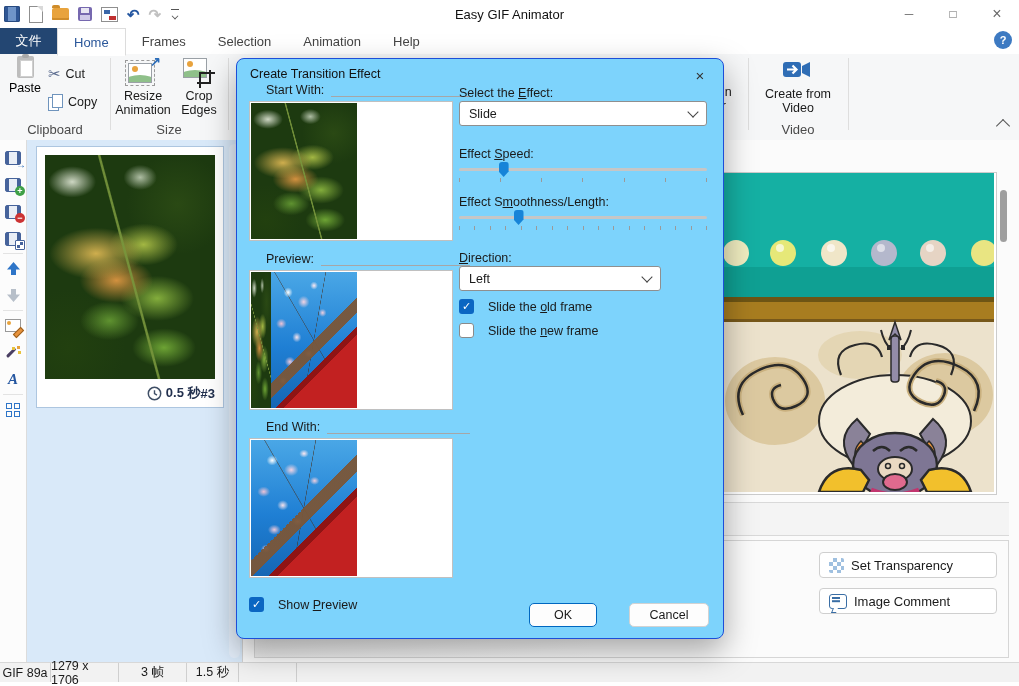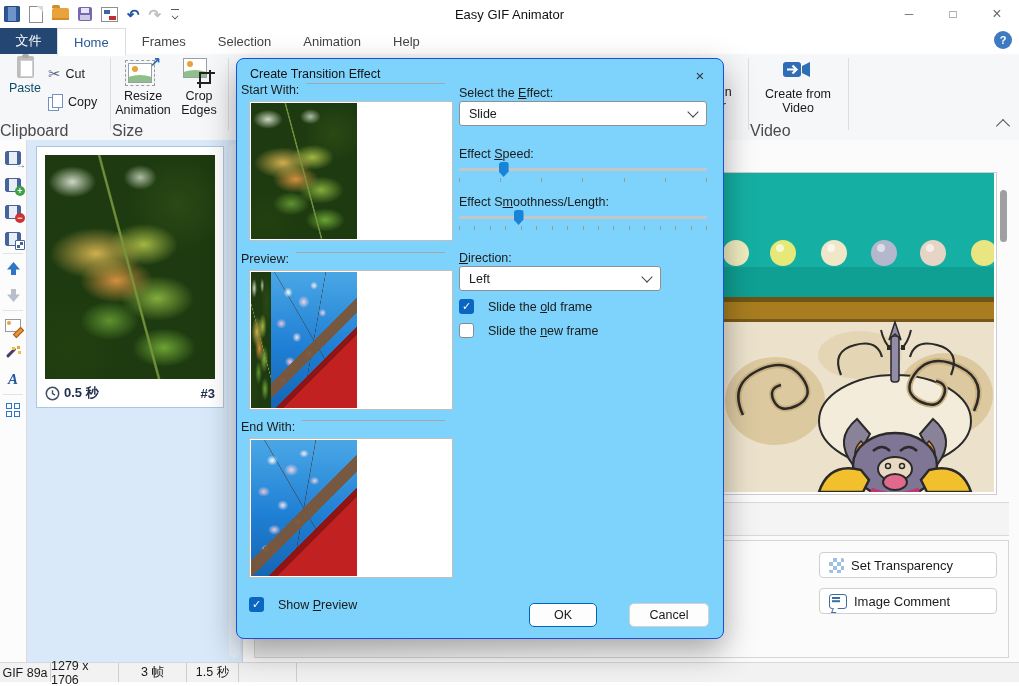--- a/index.html
+++ b/index.html
@@ -35,25 +35,25 @@
   
   .tabrow{left:0;top:28px;width:1019px;height:26px;background:#fff;border-bottom:1px solid #dcdcdc;display:flex}
   .tab-file{width:57px;height:26px;color:#fff;font-size:13px}
   .tab{height:26px;padding:0 16px;font-size:13px;color:#444;display:flex;align-items:center}
   .tab.sel{background:#fff;border:1px solid #dcdcdc;border-bottom:1px solid #fff;color:#2b579a;position:relative;z-index:2;margin-bottom:-1px}
   .helpbtn{right:7px;top:31px;width:18px;height:18px;border-radius:50%;background:#3d7ac2;color:#fff;font-weight:bold;font-size:11px}
 
   
   .ribbon{left:0;top:54px;width:1019px;height:86px;background:#f6f7f8;border-bottom:1px solid #d9d9d9}
   .rsep{position:absolute;top:4px;width:1px;height:72px;background:#dedede}
-  .grouplabel{position:absolute;top:68px;font-size:16px;color:#4a4a4a;text-align:left}
+  .grouplabel{position:absolute;top:68px;font-size:13px;color:#4a4a4a;text-align:center}
   .bigbtn{position:absolute;top:2px;display:flex;flex-direction:column;align-items:center;gap:3px}
   .bigbtn .lbl{font-size:12.5px;line-height:1.15;text-align:center}
   .smallbtn{position:absolute;display:flex;align-items:center;gap:5px;font-size:12.5px}
-  .disabled{color:#0c4a6e}
+  .disabled{color:#000000}
   .clipico{width:17px;height:22px;background:#bdbdbd;border-radius:2px;position:relative}
   .clipico::before{content:"";position:absolute;left:3px;top:4px;width:11px;height:15px;background:#fff;border:1px solid #cfcfcf}
   .clipico::after{content:"";position:absolute;left:5px;top:-2px;width:7px;height:4px;background:#a9a9a9;border-radius:2px}
   .glyph-cut{font-size:15px;color:#5b6c8f;line-height:1}
   .copyico{width:15px;height:16px;position:relative}
   .copyico::before,.copyico::after{content:"";position:absolute;width:9px;height:12px;background:#fff;border:1px solid #6f94bd}
   .copyico::before{left:0;top:3px}.copyico::after{left:4px;top:0}
   .picbase{width:22px;height:18px;background:#fff;border:1px solid #9aa0a6;position:relative;overflow:hidden}
   .picbase::before{content:"";position:absolute;left:3px;top:2px;width:6px;height:6px;border-radius:50%;background:#e8a33d}
   .picbase::after{content:"";position:absolute;left:-3px;bottom:-4px;width:28px;height:11px;background:#8fc08a;border-radius:50% 50% 0 0}
@@ -87,21 +87,21 @@
   .wand::before{content:"";position:absolute;left:1px;bottom:1px;width:12px;height:3px;background:#4a3f63;border-radius:2px;transform:rotate(-45deg);transform-origin:left bottom}
   .wand::after{content:"";position:absolute;right:0;top:0;width:3px;height:3px;background:#e8a33d;box-shadow:-5px 1px 0 #e8c23d,1px 5px 0 #e8c23d}
   .glyph-a{font-family:"Liberation Serif",serif;font-style:italic;font-weight:bold;color:#2456a0;font-size:15px;line-height:1}
   .gridico{display:grid;grid-template-columns:6px 6px;gap:2px}
   .gridico span{width:6px;height:6px;border:1.6px solid #2e75c8;box-sizing:border-box}
 
   
   .framepanel{left:27px;top:140px;width:215px;height:522px;background:#d9e9f9}
   .framecard{position:absolute;left:9px;top:6px;width:188px;height:262px;background:#fff;border:1px solid #adc6e0;box-sizing:border-box}
   .framecard .thumb{position:absolute;left:8px;top:8px;width:170px;height:224px}
-  .framecap{position:absolute;left:8px;right:8px;bottom:4px;height:20px;display:flex;align-items:center;justify-content:space-between;color:#22304e;font-weight:600;font-size:13px}
+  .framecap{position:absolute;left:8px;right:8px;bottom:4px;height:20px;display:flex;align-items:center;justify-content:flex-end;color:#22304e;font-weight:600;font-size:13px}
   .fscroll{position:absolute;right:2px;top:4px;width:11px;height:514px;background:#e4eefa;border-radius:6px}
 
   
   .canvas{left:242px;top:140px;width:777px;height:522px;background:#fbfbfb;border-left:1px solid #d4d4d4;box-sizing:border-box}
   .artframe{position:absolute;left:479px;top:32px;width:273px;height:321px;border:1px solid #cccccc;background:#fff}
   .vscroll{position:absolute;left:757px;top:50px;width:7px;height:52px;background:#9f9f9f;border-radius:4px}
   .midstrip{position:absolute;left:0;top:362px;width:766px;height:32px;background:#f4f4f4;border-top:1px solid #d9d9d9;border-bottom:1px solid #d9d9d9}
   .bottombox{position:absolute;left:11px;top:400px;width:755px;height:118px;border:1px solid #d6d6d6;background:linear-gradient(90deg,#ededed,#fbfbfb 45%);box-sizing:border-box}
   .panelbtn{position:absolute;width:178px;height:26px;background:#fff;border:1px solid #cfcfcf;border-radius:4px;display:flex;align-items:center;gap:7px;padding:0 9px;box-sizing:border-box;font-size:13px}
   .checkerico{width:15px;height:15px;background:conic-gradient(#9fc0e0 0 25%,#fff 0 50%,#9fc0e0 0 75%,#fff 0);background-size:8px 8px;border-radius:2px}
@@ -141,21 +141,21 @@
     radial-gradient(6% 4% at 14% 80%, #f0cede, transparent 75%),
     linear-gradient(100deg, transparent 49.4%, rgba(70,52,38,.6) 49.7% 50%, transparent 50.3%),
     linear-gradient(60deg, transparent 49.4%, rgba(70,52,38,.5) 49.7% 50%, transparent 50.3%),
     linear-gradient(180deg,#4aa7e6,#1f7fd4 55%,#1566b4)}
 
   
   .dialog{left:236px;top:58px;width:486px;height:579px;background:#7dd3fc;border:1px solid #1d4ed8;border-radius:8px;
           box-shadow:0 12px 32px rgba(0,0,0,.35);z-index:50}
   .dlg-title{position:absolute;left:13px;top:8px;font-size:12.5px;color:#111}
   .dlg-close{position:absolute;right:8px;top:4px;width:30px;height:24px;font-size:15px;color:#333}
-  .sechdr{position:absolute;left:4px;width:204px;display:flex;align-items:flex-start}
+  .sechdr{position:absolute;left:29px;width:204px;display:flex;align-items:flex-end}
   .sechdr .line{flex:1;height:1px;background:#a6a6a6;margin-left:7px}
   .pbox{position:absolute;left:12px;width:204px;height:140px;background:#fff;border:1px solid #c0c0c0;box-sizing:border-box}
   .pimg{position:absolute;left:1px;top:1px;height:136px}
   .rlbl{position:absolute;left:222px;font-size:12.5px}
   .mn{text-decoration:underline}
   .combo{position:absolute;left:222px;height:25px;background:#fff;border:1px solid #8f8f8f;border-radius:3px;display:flex;align-items:center;justify-content:space-between;padding:0 9px;box-sizing:border-box}
   .chev-dn{width:7px;height:7px;border-right:1.4px solid #444;border-bottom:1.4px solid #444;transform:rotate(45deg);margin-top:-4px}
   .track{position:absolute;left:222px;width:248px;height:3px;background:#c6c6c6;border-radius:2px}
   .thumbp{position:absolute;top:-6px;width:10px;height:15px;background:#1784d8;border-radius:3px;clip-path:polygon(0 0,100% 0,100% 64%,50% 100%,0 64%)}
   .ticks{position:absolute;left:222px;width:248px;display:flex;justify-content:space-between}

